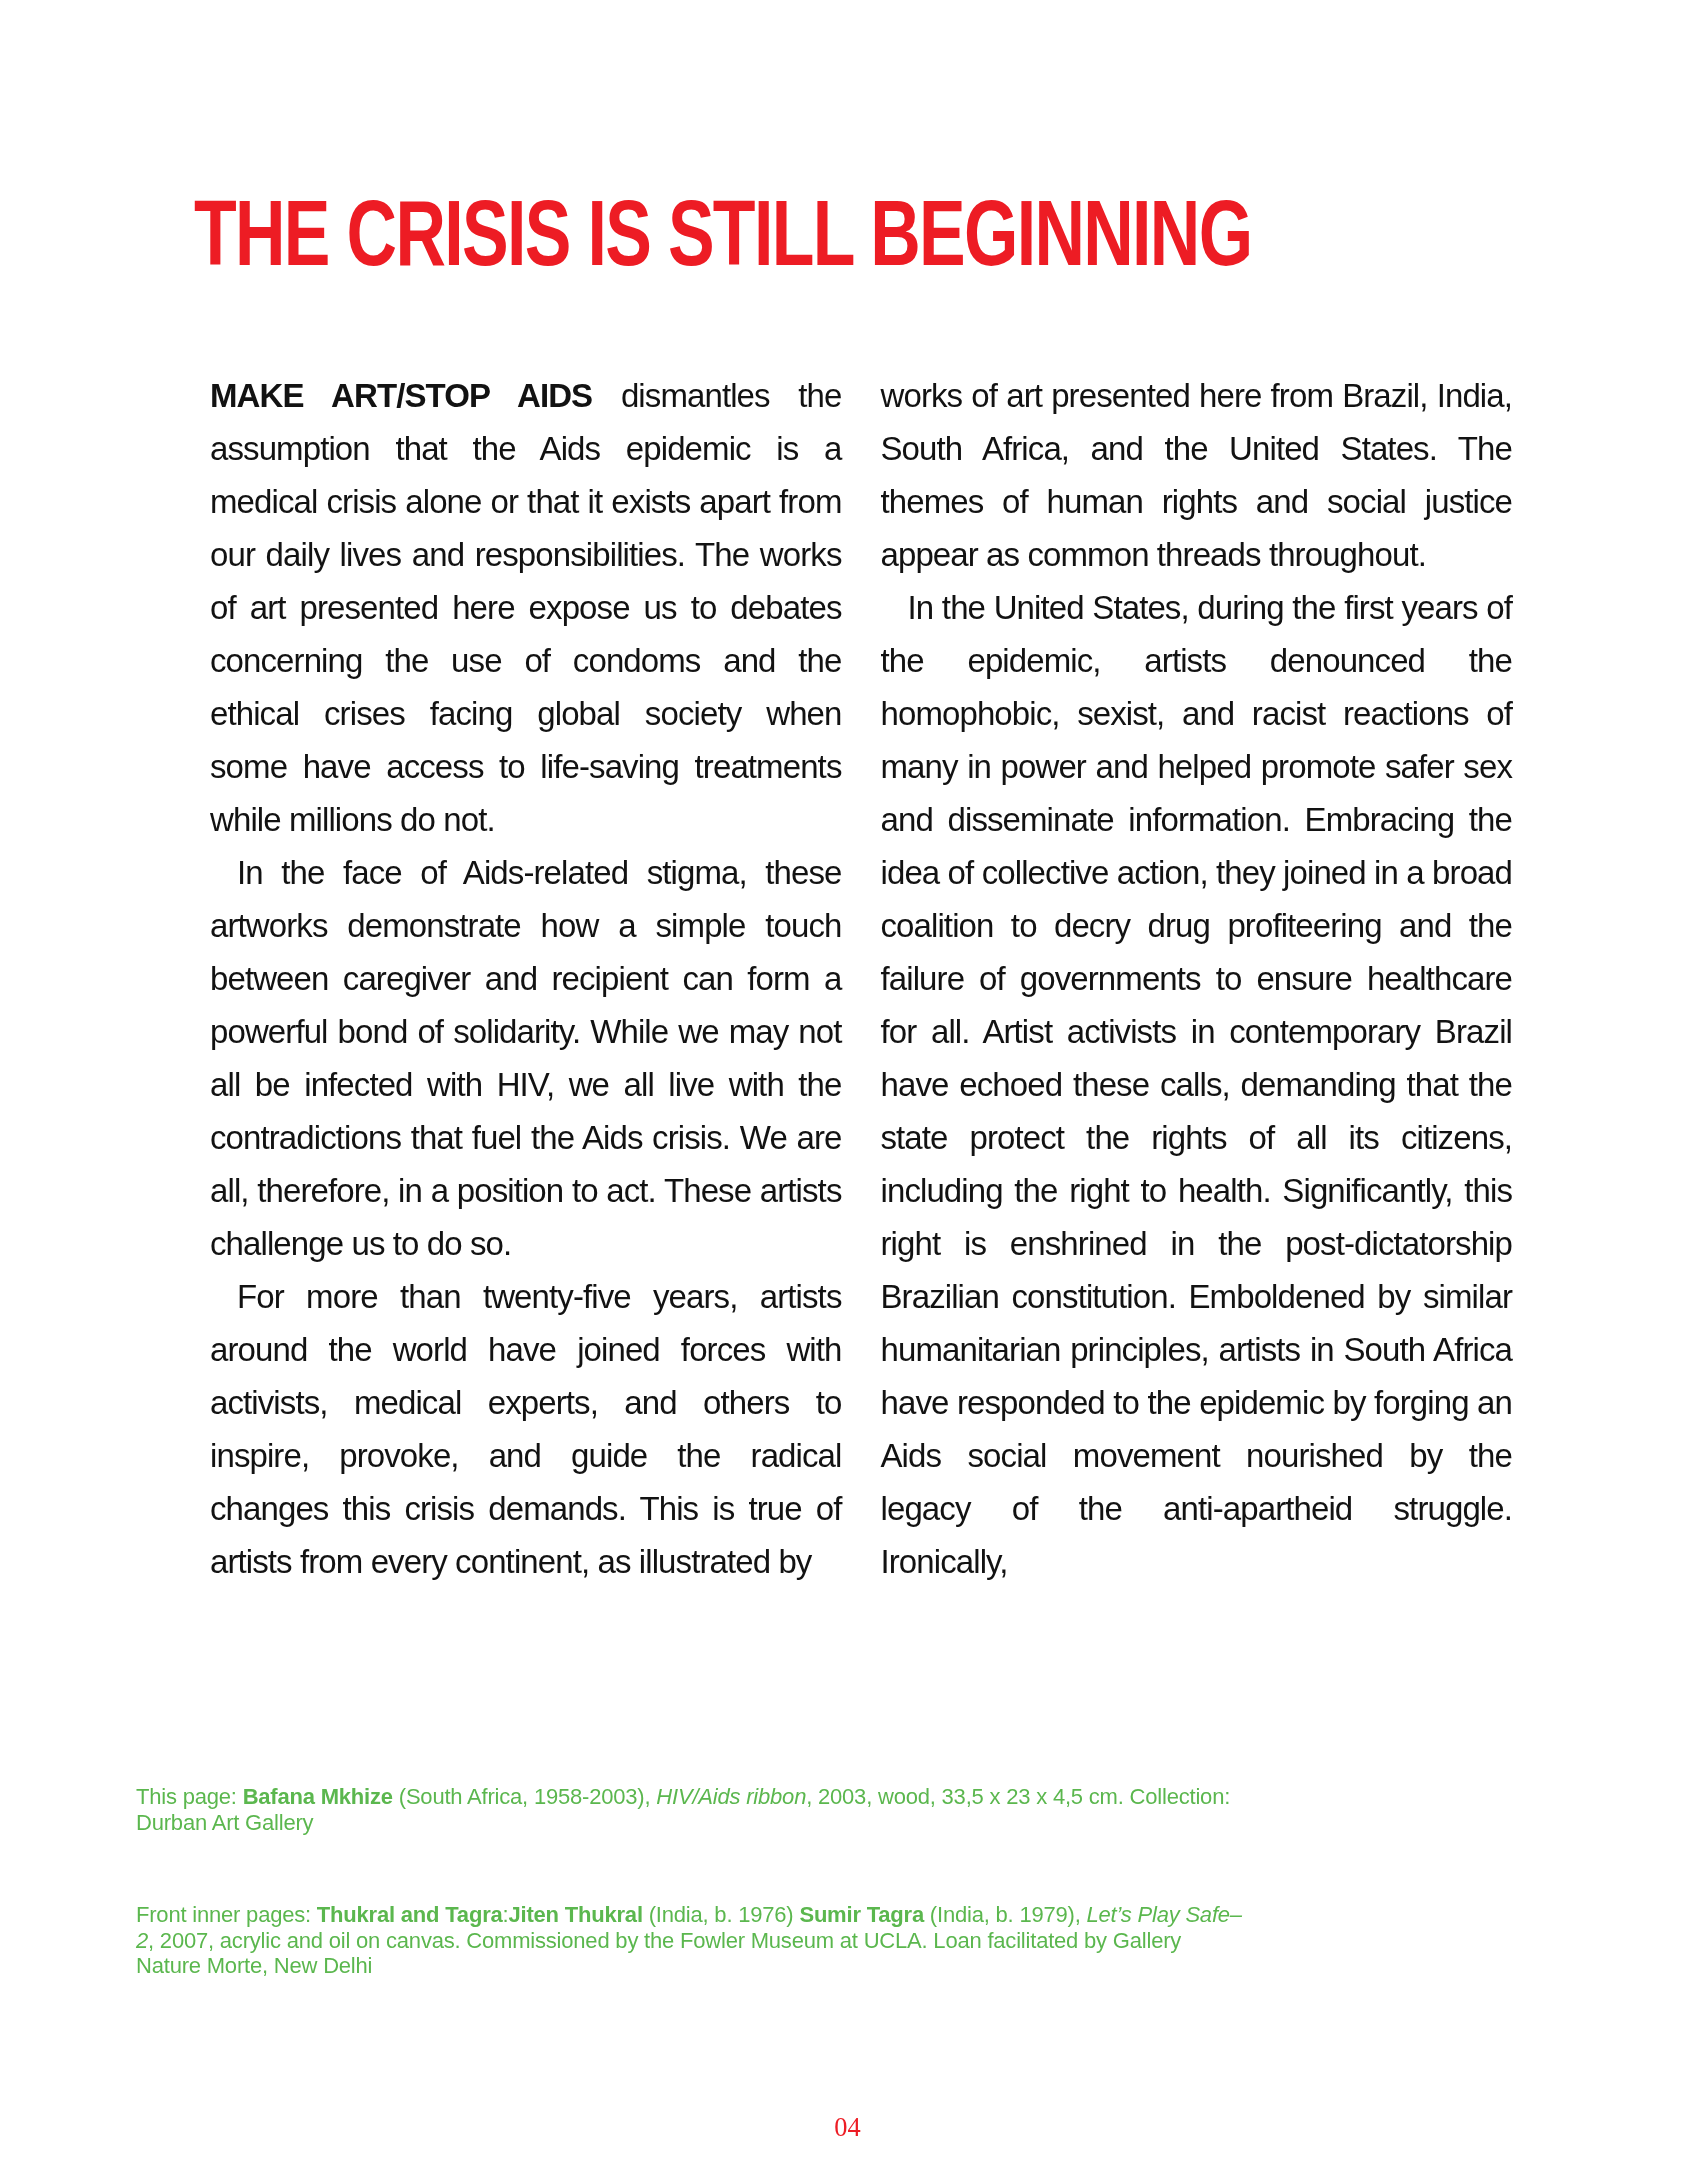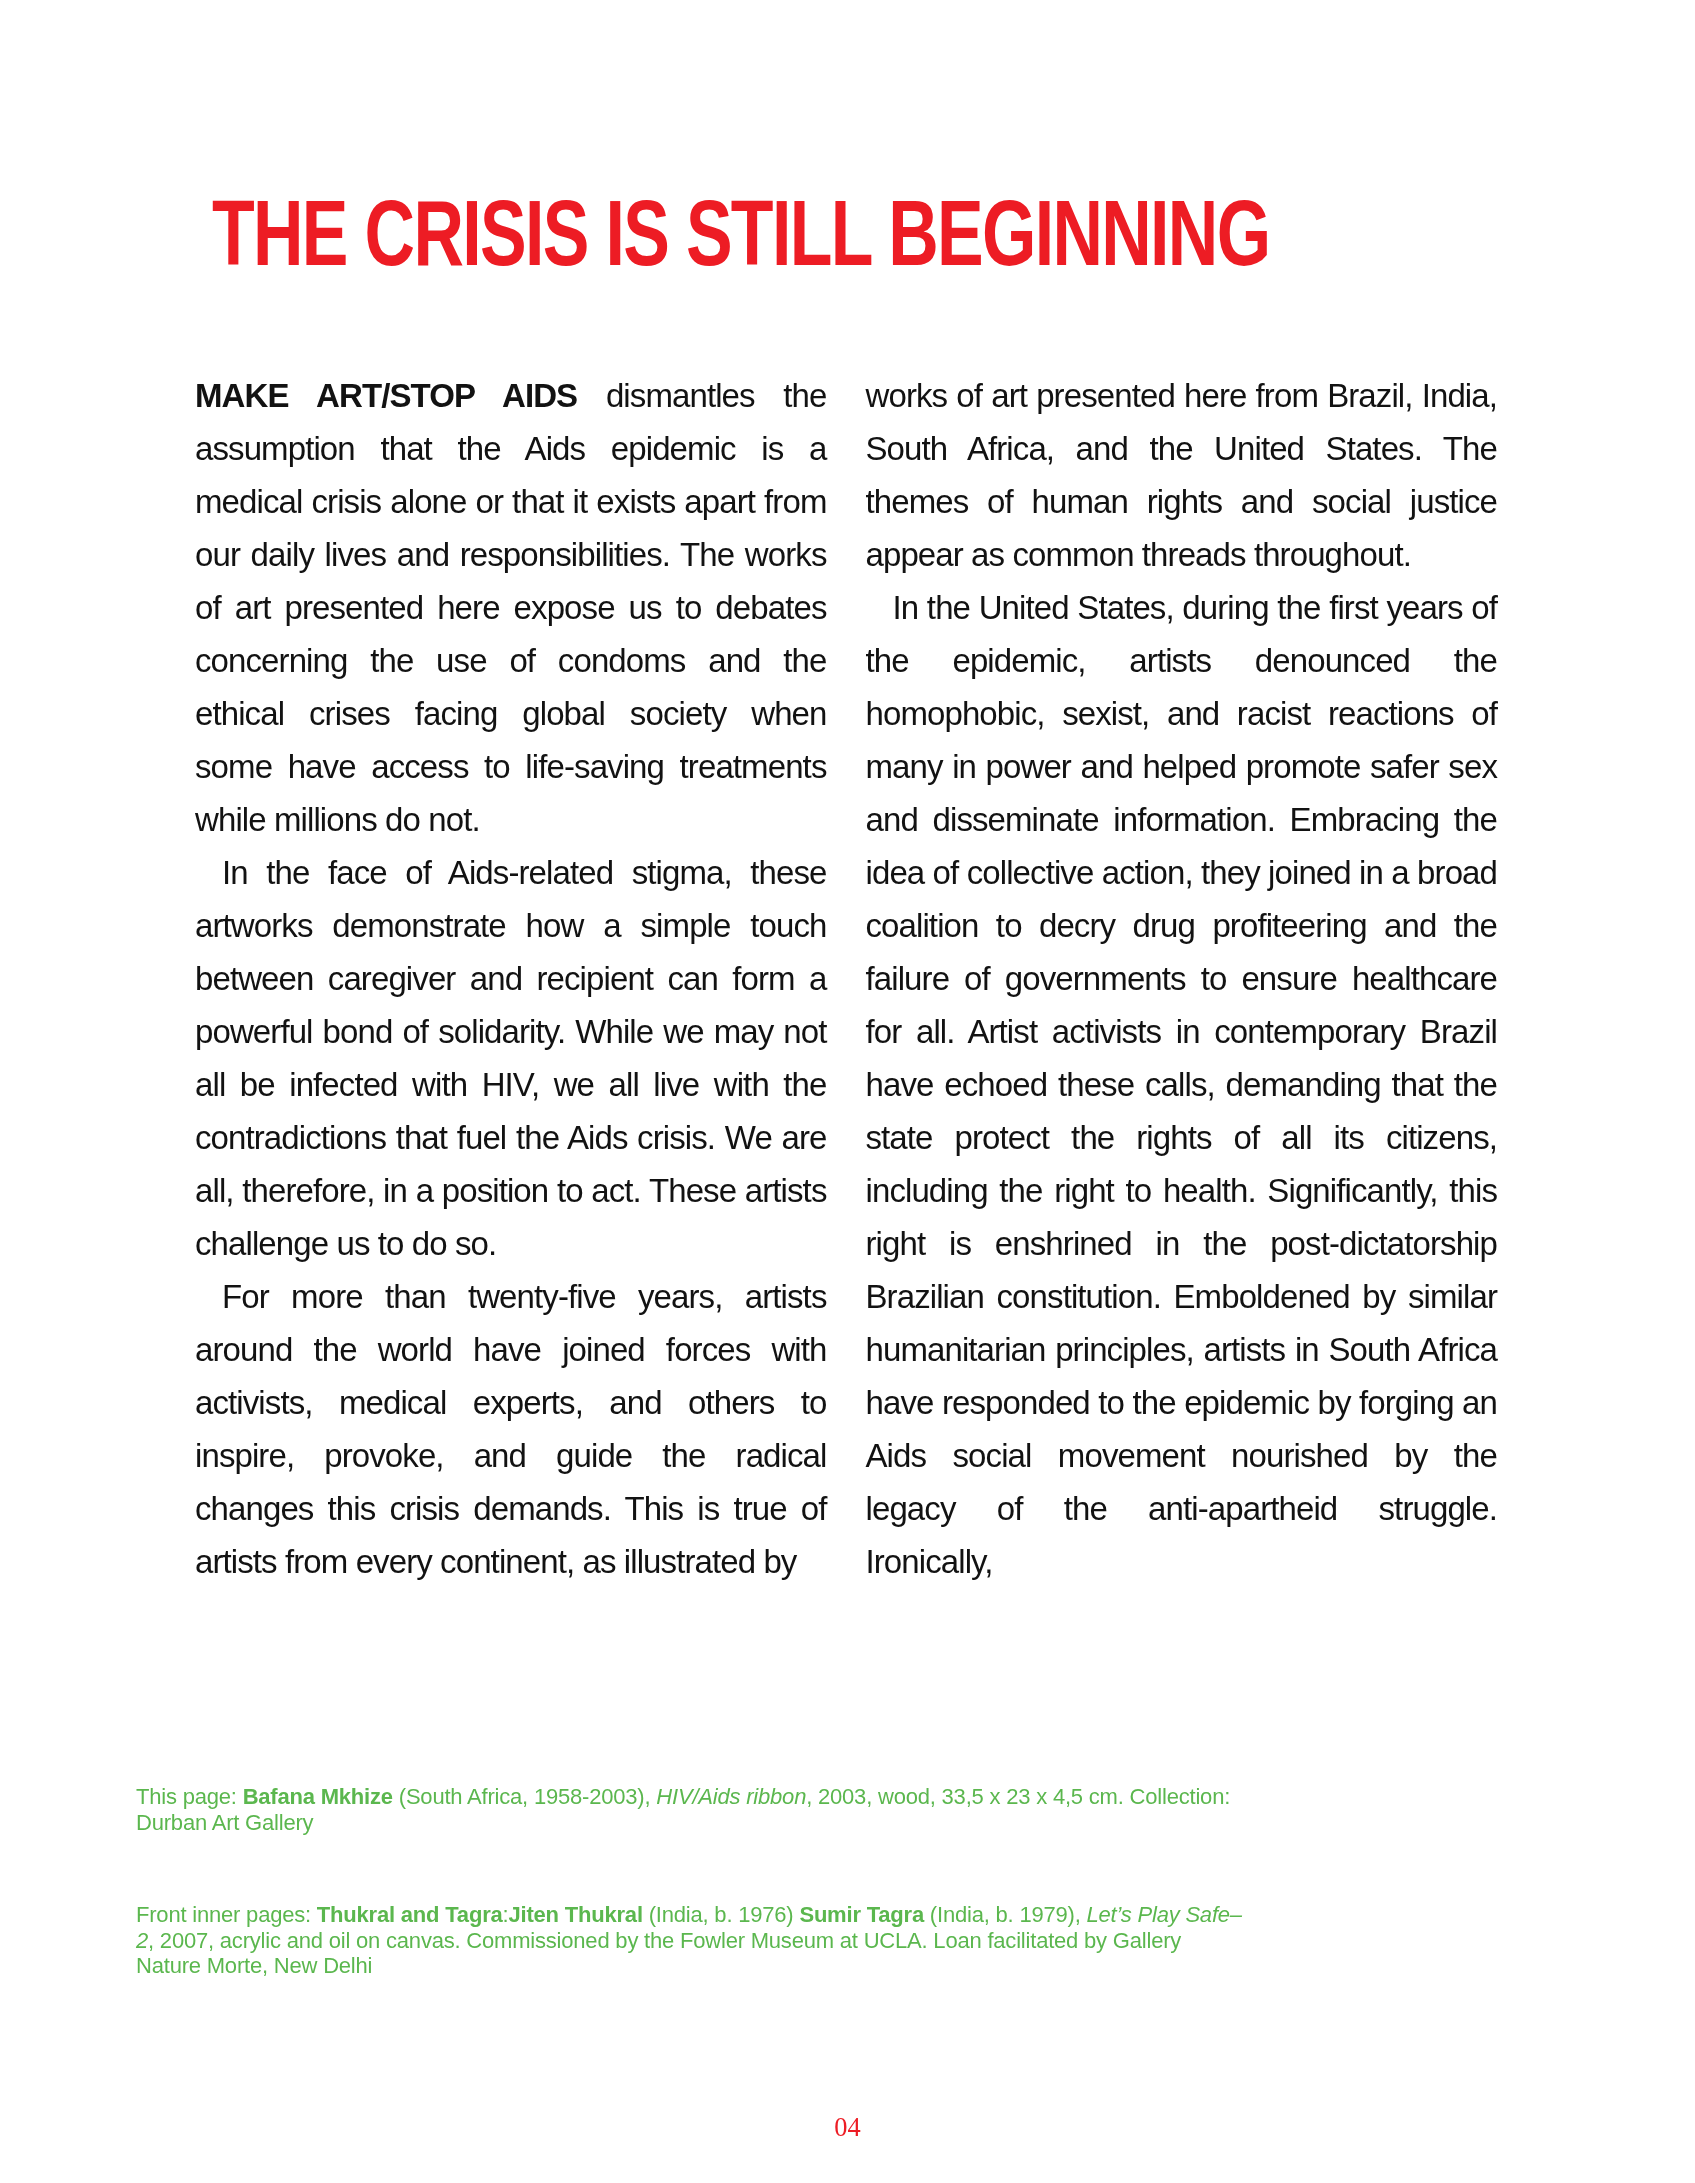--- a/index.html
+++ b/index.html
@@ -12,41 +12,41 @@
     width: 1695px;
     height: 2183px;
     background: var(--page-bg, #ffffff);
     font-family: "Liberation Sans", sans-serif;
     overflow: hidden;
   }
 
   
   .title {
     position: absolute;
-    left: 212px;
+    left: 194px;
     top: 185px;
     margin: 0;
     height: 106px;
     white-space: nowrap;
   }
   .title-inner {
     display: inline-block;
     font-size: 92px;
     line-height: 1.05;
     font-weight: 700;
     letter-spacing: -2.2px;
     color: var(--title-red, #ed1c24);
     transform: scaleX(0.76);
     transform-origin: 0 50%;
   }
 
   
   .columns {
     position: absolute;
-    left: 195px;
+    left: 210px;
     top: 369px;
     width: 1302px;
     display: flex;
     gap: 39px;
   }
   .col {
     width: 632px;
     color: var(--body-black, #121212);
     font-size: 33px;
     line-height: 53px;

